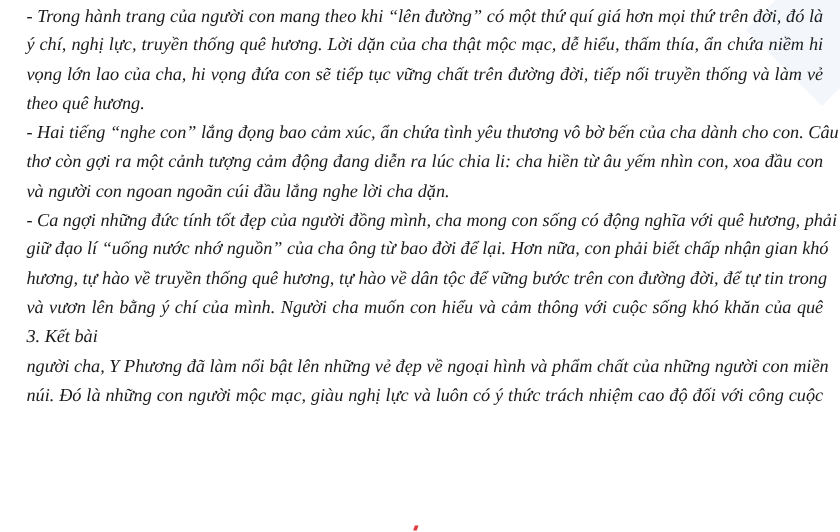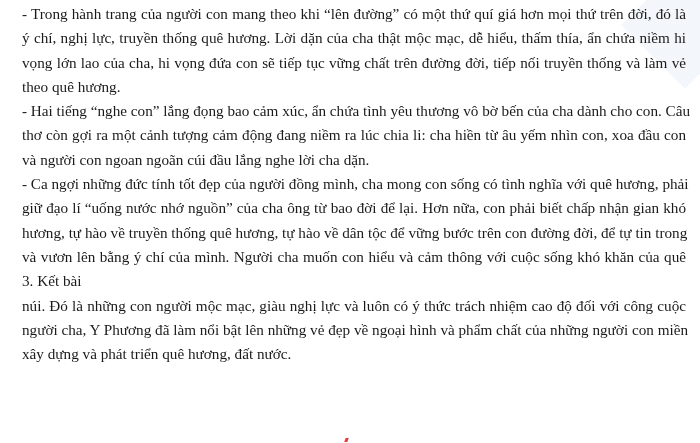--- a/index.html
+++ b/index.html
@@ -25,20 +25,21 @@
       transform: rotate(45deg);
       opacity: 0.7;
       z-index: 0;
     }
     .doc {
       position: absolute;
       left: 22px;
       top: 2px;
       width: 664px;
       z-index: 1;
+      font-style: italic;
     }
     .line {
       font-size: 15.2px;
       line-height: 24.3px;
       height: 24.3px;
       white-space: nowrap;
       text-align: justify;
       text-align-last: justify;
       letter-spacing: 0;
     }
@@ -65,35 +66,34 @@
 
   <div>
     <div class="line">- Trong hành trang của người con mang theo khi “lên đường” có một thứ quí giá hơn mọi thứ trên đời, đó là</div>
     <div class="line">ý chí, nghị lực, truyền thống quê hương. Lời dặn của cha thật mộc mạc, dễ hiểu, thấm thía, ẩn chứa niềm hi</div>
     <div class="line">vọng lớn lao của cha, hi vọng đứa con sẽ tiếp tục vững chất trên đường đời, tiếp nối truyền thống và làm vẻ</div>
     <div class="line last">theo quê hương.</div>
   </div>
 
   <div>
     <div class="line">- Hai tiếng “nghe con” lắng đọng bao cảm xúc, ẩn chứa tình yêu thương vô bờ bến của cha dành cho con. Câu</div>
-    <div class="line">thơ còn gợi ra một cảnh tượng cảm động đang niềm ra lúc chia li: cha hiền từ âu yếm nhìn con, xoa đầu con</div>
+    <div class="line">thơ còn gợi ra một cảnh tượng cảm động đang diễn ra lúc chia li: cha hiền từ âu yếm nhìn con, xoa đầu con</div>
     <div class="line last">và người con ngoan ngoãn cúi đầu lắng nghe lời cha dặn.</div>
   </div>
 
   <div>
-    <div class="line">- Ca ngợi những đức tính tốt đẹp của người đồng mình, cha mong con sống có tình nghĩa với quê hương, phải</div>
+    <div class="line">- Ca ngợi những đức tính tốt đẹp của người đồng mình, cha mong con sống có động nghĩa với quê hương, phải</div>
     <div class="line">giữ đạo lí “uống nước nhớ nguồn” của cha ông từ bao đời để lại. Hơn nữa, con phải biết chấp nhận gian khó</div>
     <div class="line">hương, tự hào về truyền thống quê hương, tự hào về dân tộc để vững bước trên con đường đời, để tự tin trong</div>
     <div class="line">và vươn lên bằng ý chí của mình. Người cha muốn con hiểu và cảm thông với cuộc sống khó khăn của quê</div>
   </div>
 
   <div>
     <div class="line last">3. Kết bài</div>
   </div>
 
   <div>
+    <div class="line">người cha, Y Phương đã làm nổi bật lên những vẻ đẹp về ngoại hình và phẩm chất của những người con miền</div>
     <div class="line">núi. Đó là những con người mộc mạc, giàu nghị lực và luôn có ý thức trách nhiệm cao độ đối với công cuộc</div>
-    <div class="line">người cha, Y Phương đã làm nổi bật lên những vẻ đẹp về ngoại hình và phẩm chất của những người con miền</div>
-    <div class="line last">xây dựng và phát triển quê hương, đất nước.</div>
   </div>
 </div>
 
 <div class="red-mark"></div>
 
 </body></html>

